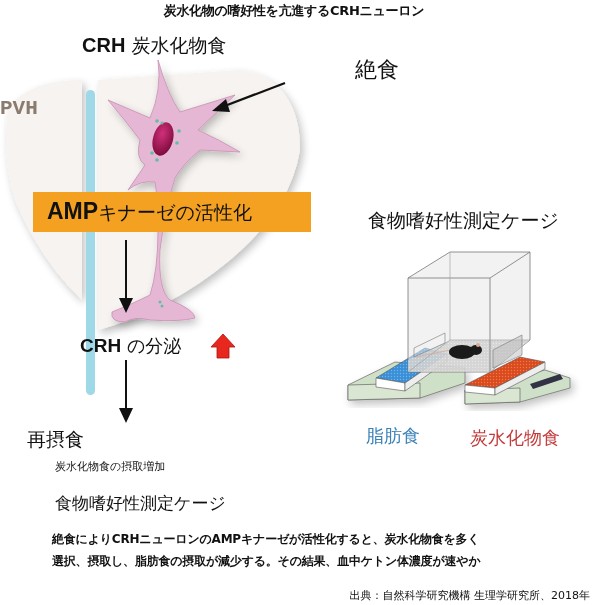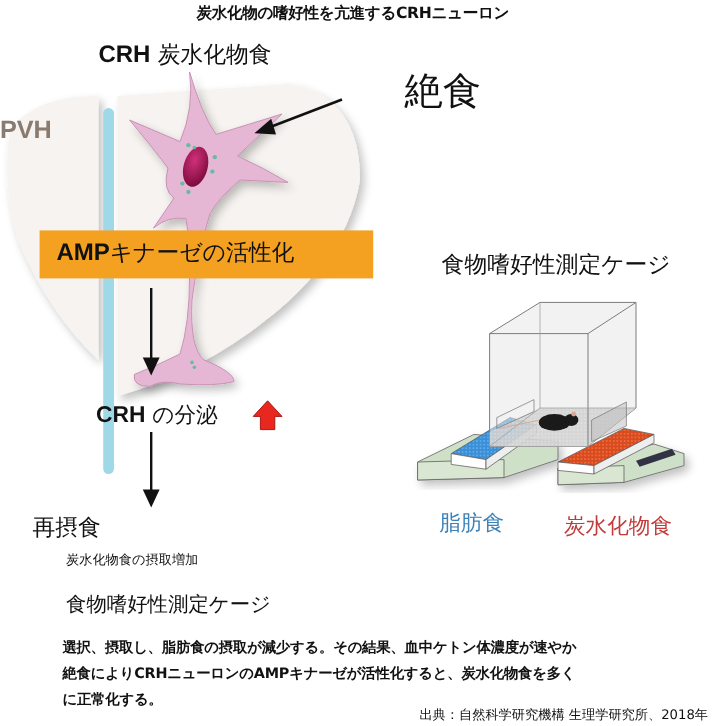--- a/index.html
+++ b/index.html
@@ -2,26 +2,26 @@
 <html><head>
 <meta charset="utf-8">
 <style>
   html, body { margin:0; padding:0; background:#ffffff; }
   body { width:600px; height:605px; position:relative; overflow:hidden;
          font-family:"DejaVu Sans", sans-serif; color:#111; }
   .abs { position:absolute; }
   #title { left:0; width:588px; top:2px; text-align:center; font-size:13px; font-weight:bold; letter-spacing:-0.3px; }
   #crh-neuron-label { left:82px; top:33px; font-size:19px; }
   #crh-neuron-label b { font-family:"Liberation Sans", sans-serif; font-weight:900; font-size:20px; }
-  #fasting-label { left:337px; top:55px; font-size:32px; }
-  #pvh-label { left:0px; top:97px; font-family:Liberation Sans, sans-serif; font-weight:bold; font-size:21px; color:#8b7a6e; }
+  #fasting-label { left:355px; top:55px; font-size:22px; }
+  #pvh-label { left:0px; top:97px; font-family:Liberation Mono, monospace; font-weight:bold; font-size:21px; color:#8b7a6e; }
   #diagram-svg { left:0; top:0; }
   #ampk-bar { left:33px; top:192px; width:278px; height:40px; background:#f4a122; }
   #ampk-text { left:47px; top:198px; font-size:19px; }
-  #ampk-text b { font-family:"Liberation Sans", sans-serif; font-weight:900; font-size:20px; }
+  #ampk-text b { font-family:"Liberation Sans", sans-serif; font-weight:900; font-size:23px; }
   #crh-secretion { left:80px; top:334px; font-size:18px; }
   #crh-secretion b { font-family:"Liberation Sans", sans-serif; font-weight:900; font-size:19px; }
   #cage-title { left:368px; top:208px; font-size:19px; }
   #fat-label { left:366px; top:424px; font-size:18px; color:#3b82b8; }
   #carb-label { left:470px; top:426px; font-size:18px; color:#c23b3b; }
   #refeeding { left:27px; top:427px; font-size:19px; }
   #result1 { left:55px; top:459px; font-size:11px; }
   #result2 { left:55px; top:492px; font-size:17px; }
   #summary { left:52px; top:528px; width:520px; font-size:12px; line-height:22px; font-weight:bold; letter-spacing:-0.2px; }
   #source { right:10px; top:588px; font-size:11px; }
@@ -173,18 +173,17 @@
 
 <div id="cage-title" class="abs">食物嗜好性測定ケージ</div>
 <div id="fat-label" class="abs" style="color: rgb(59, 130, 184); text-align: center;">脂肪食</div>
 <div id="carb-label" class="abs" style="color: rgb(194, 59, 59);">炭水化物食</div>
 
 <div id="refeeding" class="abs">再摂食</div>
 <div id="result1" class="abs">炭水化物食の摂取増加</div>
 <div id="result2" class="abs">食物嗜好性測定ケージ</div>
 
 <div id="summary" class="abs">
+  <div>絶食によりCRHニューロンのAMPキナーゼが活性化すると、炭水化物食を多く</div>
   <div>選択、摂取し、脂肪食の摂取が減少する。その結果、血中ケトン体濃度が速やか</div>
-  <div>絶食によりCRHニューロンのAMPキナーゼが活性化すると、炭水化物食を多く</div>
-  <div>に正常化する。</div>
 </div>
 
 <div id="source" class="abs">出典：自然科学研究機構 生理学研究所、2018年</div>
 
 </body></html>

